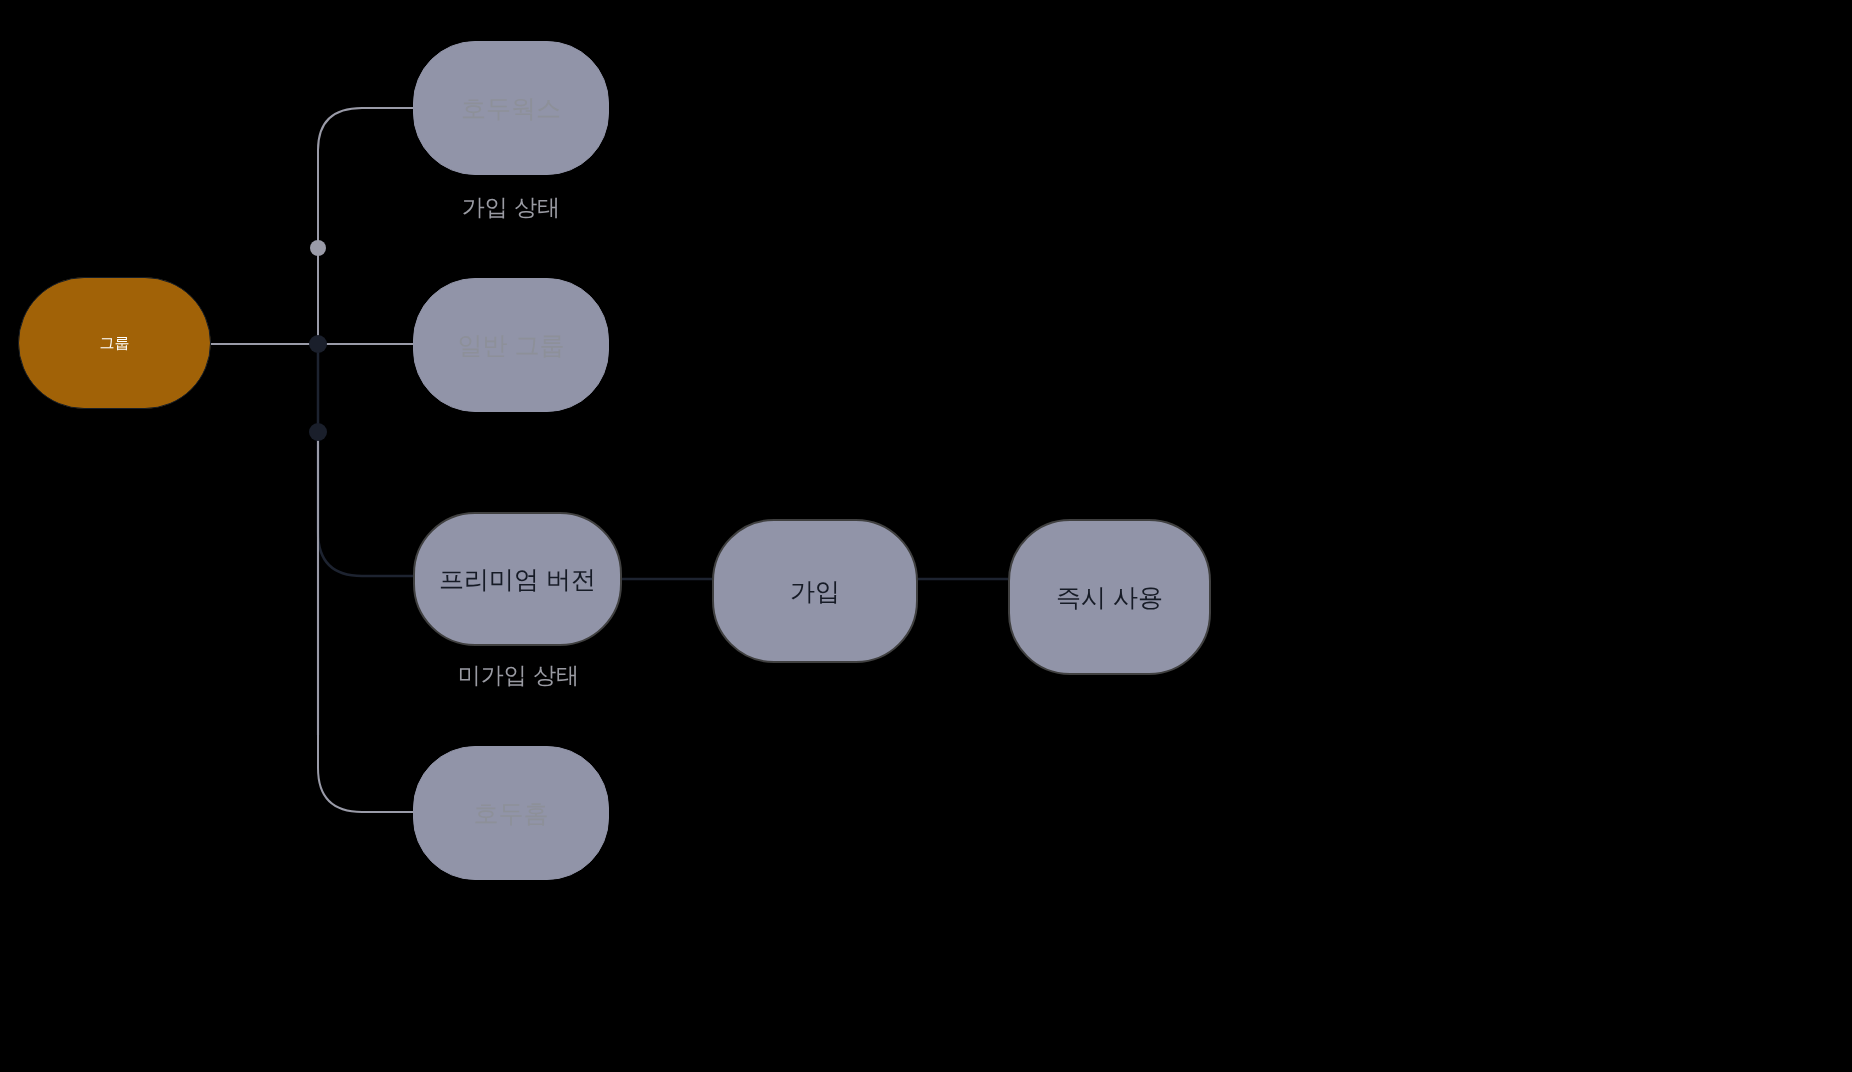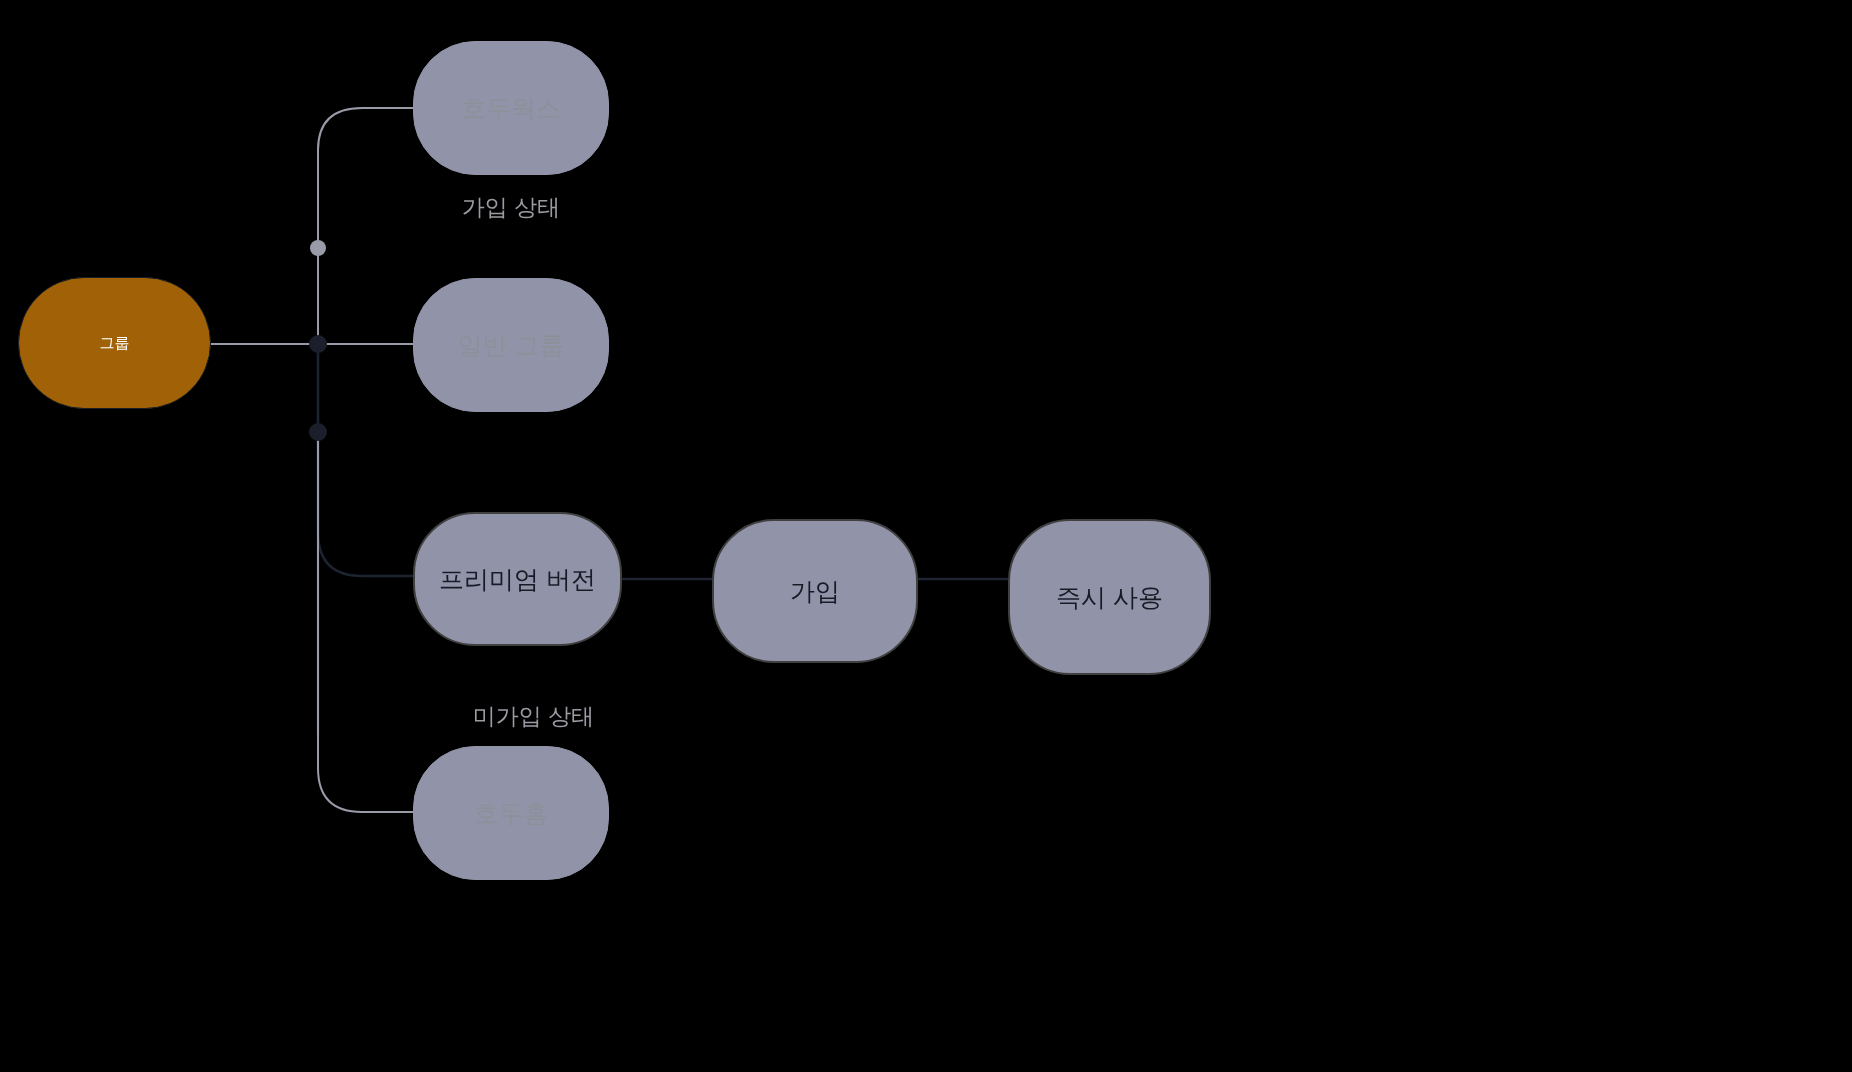--- a/index.html
+++ b/index.html
@@ -109,17 +109,17 @@
   </div>
 
   <div class="node node--muted" style="left:413px;top:746px;width:196px;height:134px;">
     <span>호두홈</span>
   </div>
 
   <div class="caption" style="left:413px;top:192px;width:196px;">
     <span>가입 상태</span>
   </div>
 
-  <div class="caption" style="left:429px;top:660px;width:209px;margin-top:41px;">
+  <div class="caption" style="left:414px;top:660px;width:209px;">
     <span>미가입 상태</span>
   </div>
 
 </div>
 
 </body></html>

